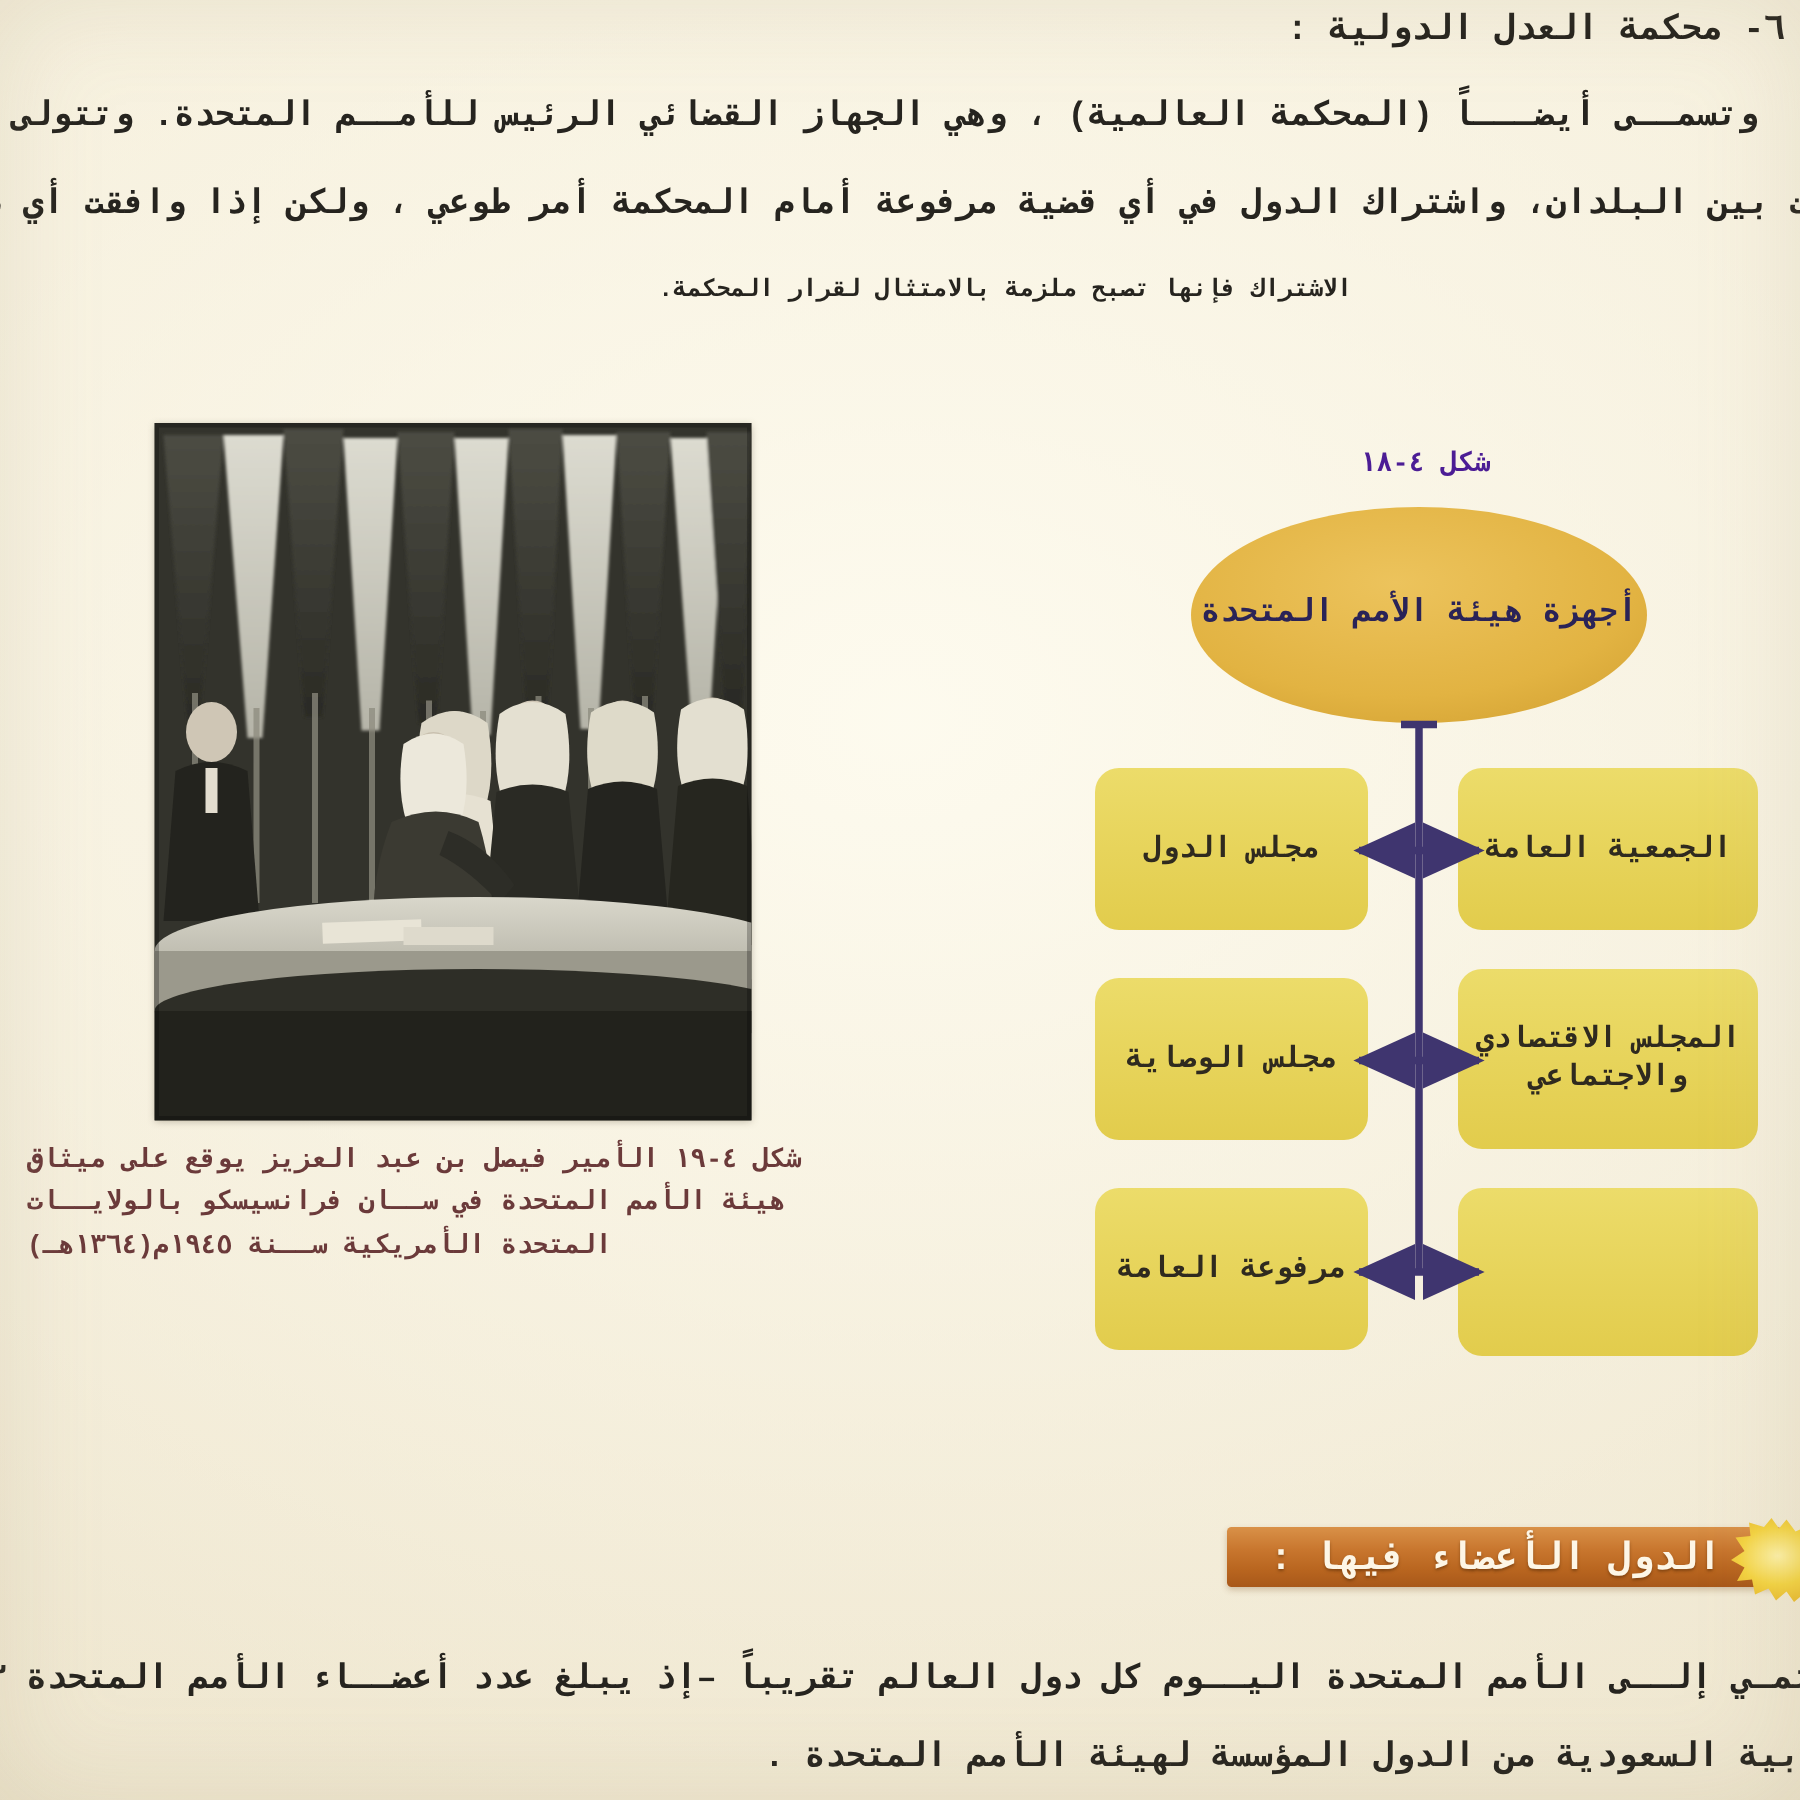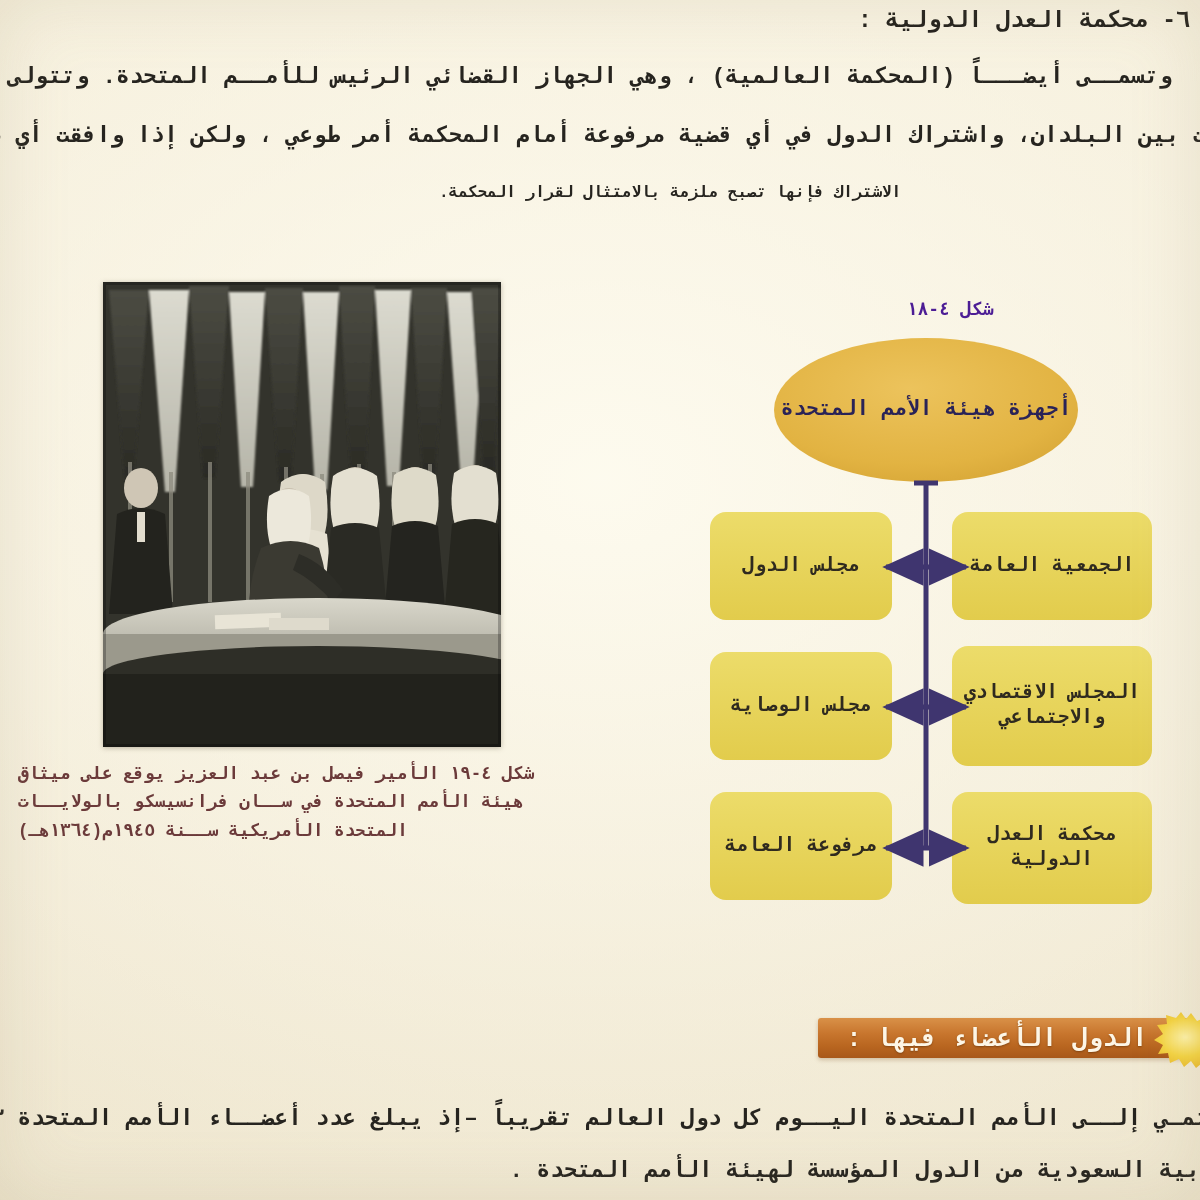--- a/index.html
+++ b/index.html
@@ -123,21 +123,21 @@
     top: 283px;
     width: 180px;
     text-align: center;
     font-size: 18px;
     font-weight: 700;
     color: #4c1d95;
     margin-top: 15px;
   }
   #diagram {
     position: absolute;
-    left: 696px;
+    left: 716px;
     top: 320px;
     width: 470px;
     height: 610px;
   }
   #diagram-svg { position: absolute; inset: 0; }
 
   .node-label {
     position: absolute;
     display: flex;
     align-items: center;
@@ -351,21 +351,20 @@
       <line x1="190" y1="528" x2="270" y2="528" stroke="#3f356f" stroke-width="5" marker-start="url(#arrowStart)" marker-end="url(#arrowEnd)"></line>
     </svg>
 
     <div class="node-label" id="root-node-label">أجهزة هيئة الأمم المتحدة</div>
 
     <div class="node-label box-label" id="box-security-label">مجلس الدول</div>
     <div class="node-label box-label" id="box-assembly-label">الجمعية العامة</div>
     <div class="node-label box-label" id="box-ecosoc-label">المجلس الاقتصادي والاجتماعي</div>
     <div class="node-label box-label" id="box-trusteeship-label">مجلس الوصاية</div>
     <div class="node-label box-label" id="box-secretariat-label">مرفوعة العامة</div>
-    <div class="node-label box-label" id="box-icj-label">محكمة العدل الدولية</div>
   </div>
 
   <div id="section-banner">
     <div id="banner-bar"></div>
     <svg id="banner-starburst" viewBox="0 0 86 56">
       <defs>
         <radialGradient id="starGrad" cx="42%" cy="45%" r="62%">
           <stop offset="0%" stop-color="#fdf1a8"></stop>
           <stop offset="55%" stop-color="#f4d443"></stop>
           <stop offset="100%" stop-color="#e8b62c"></stop>

